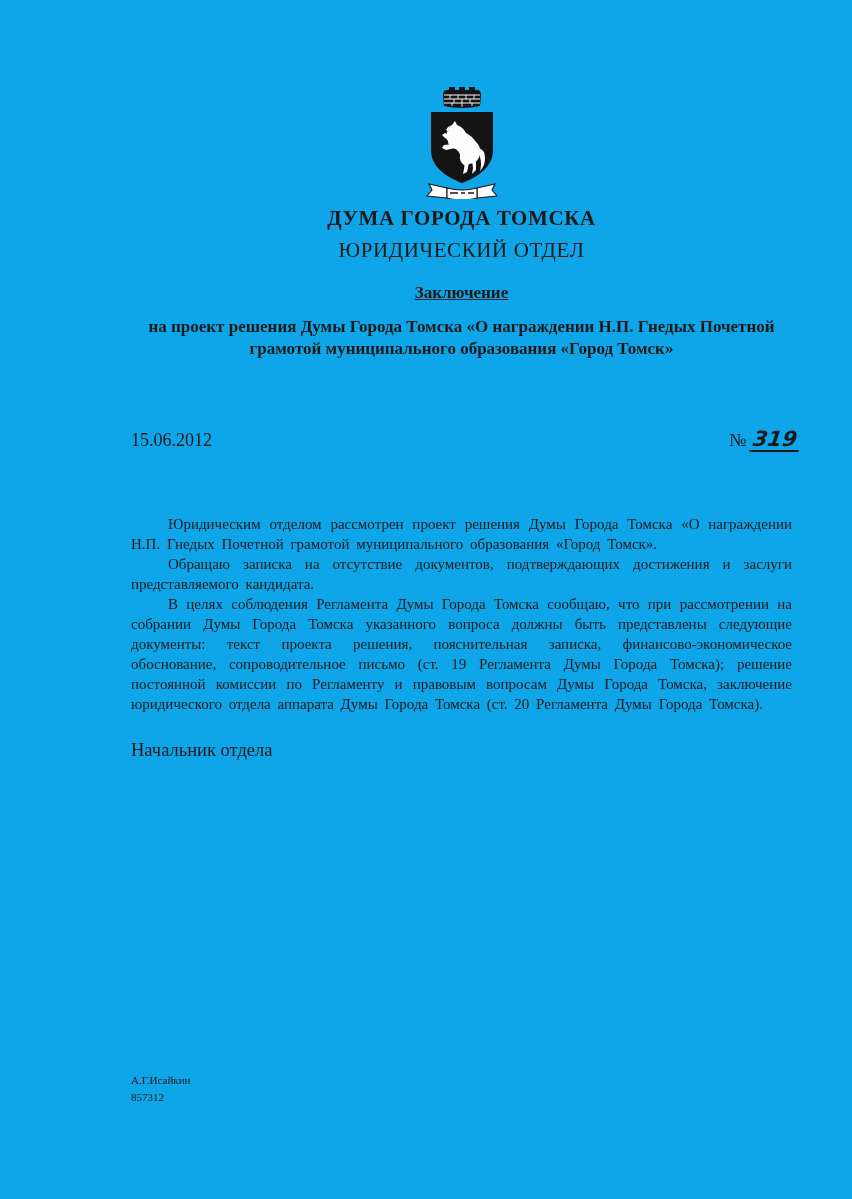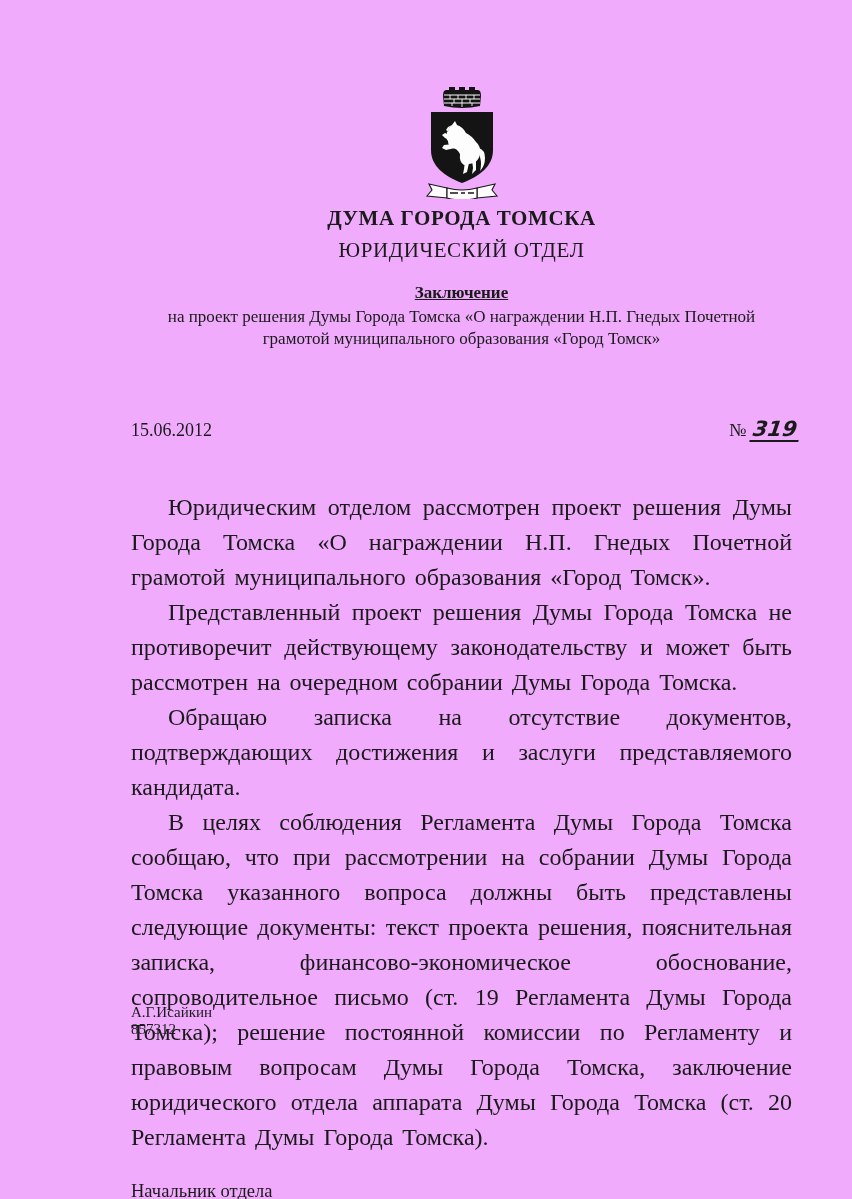--- a/index.html
+++ b/index.html
@@ -1,20 +1,20 @@
 <!DOCTYPE html>
 <html lang="ru"><head>
 <meta charset="utf-8">
 <style>
   html,body{margin:0;padding:0;background:#9a9a9a;}
   .page{
     position:relative;
     width:852px;height:1199px;
     margin:0 auto;
-    background:#f0abfc;
+    background:#0ea5e9;
     box-sizing:border-box;
     padding:0 60px 0 131px;
     color:#1a1a1a;
     font-family:"Liberation Serif","DejaVu Serif",serif;
     overflow:hidden;
   }
   .header{ text-align:center; padding-top:86px; }
   .emblem{ display:block; margin:0 auto; }
   .org-name{
     margin-top:6px;
@@ -24,51 +24,51 @@
   .department{
     margin-top:6px;
     font-size:21px; font-weight:normal; letter-spacing:0.6px;
     line-height:26px; white-space:nowrap;
   }
   .doc-type{
     margin-top:20px; text-align:center;
     font-size:17px; font-weight:bold; line-height:20px;text-decoration:underline;
   }
   .subject{
-    margin-top:3px; text-align:center;
-    font-size:17px; font-weight:normal; line-height:22px;
+    margin-top:13px; text-align:center;
+    font-size:17px; font-weight:bold; line-height:22px;
     padding:0 8px;
   }
   .date-row{
     margin-top:68px;
     display:flex; justify-content:space-between; align-items:center;
     font-size:18px;
   }
   .doc-number{ display:flex; align-items:baseline; gap:5px; margin-right:-8px;}
   .number-sign{ font-size:18px; }
   .number-value{
     font-family:"DejaVu Sans",sans-serif;
     font-style:italic; font-weight:bold; font-size:21px;
     transform:skewX(-8deg);
     border-bottom:2px solid #1a1a1a;
     padding:0 3px 0 2px; line-height:22px;
   }
-  .body-text{ margin-top:48px; font-size:24px; line-height:35px; text-align:justify; }
+  .body-text{ margin-top:62px; font-size:15px; line-height:20px; text-align:justify; }
   .body-text p{ margin:0; text-indent:37px; word-spacing:3px; }
   .signature-row{
     margin-top:26px;
     display:flex; justify-content:space-between; align-items:center;
     font-size:18.5px;
     gap:13px;
   }
   .sig-right{ display:flex; align-items:center; gap:44px; }
   .sig-mark{ display:block; }
   .footer{
-    position:absolute; left:131px; top:1004px;
-    font-size:15px; line-height:17px;
+    position:absolute; left:131px; top:1072px;
+    font-size:11px; line-height:17px;
   }
 </style>
 </head>
 <body>
 
 <div class="page">
 
   <div class="header">
     <svg class="emblem" width="86" height="113" viewBox="0 0 86 113" xmlns="http://www.w3.org/2000/svg">
 
@@ -108,21 +108,20 @@
   <div class="date-row">
     <span>15.06.2012</span>
     <span class="doc-number">
       <span class="number-sign">№</span>
       <span class="number-value">319</span>
     </span>
   </div>
 
   <div class="body-text">
     <p>Юридическим отделом рассмотрен проект решения Думы Города Томска «О награждении Н.П. Гнедых Почетной грамотой муниципального образования «Город Томск».</p>
-    <p>Представленный проект решения Думы Города Томска не противоречит действующему законодательству и может быть рассмотрен на очередном собрании Думы Города Томска.</p>
     <p>Обращаю записка на отсутствие документов, подтверждающих достижения и заслуги представляемого кандидата.</p>
     <p>В целях соблюдения Регламента Думы Города Томска сообщаю, что при рассмотрении на собрании Думы Города Томска указанного вопроса должны быть представлены следующие документы: текст проекта решения, пояснительная записка, финансово-экономическое обоснование, сопроводительное письмо (ст. 19 Регламента Думы Города Томска); решение постоянной комиссии по Регламенту и правовым вопросам Думы Города Томска, заключение юридического отдела аппарата Думы Города Томска (ст. 20 Регламента Думы Города Томска).</p>
   </div>
 
   <div class="signature-row">
     <span>Начальник отдела</span>
   </div>
 
   <div class="footer">
     <div>А.Г.Исайкин</div>

